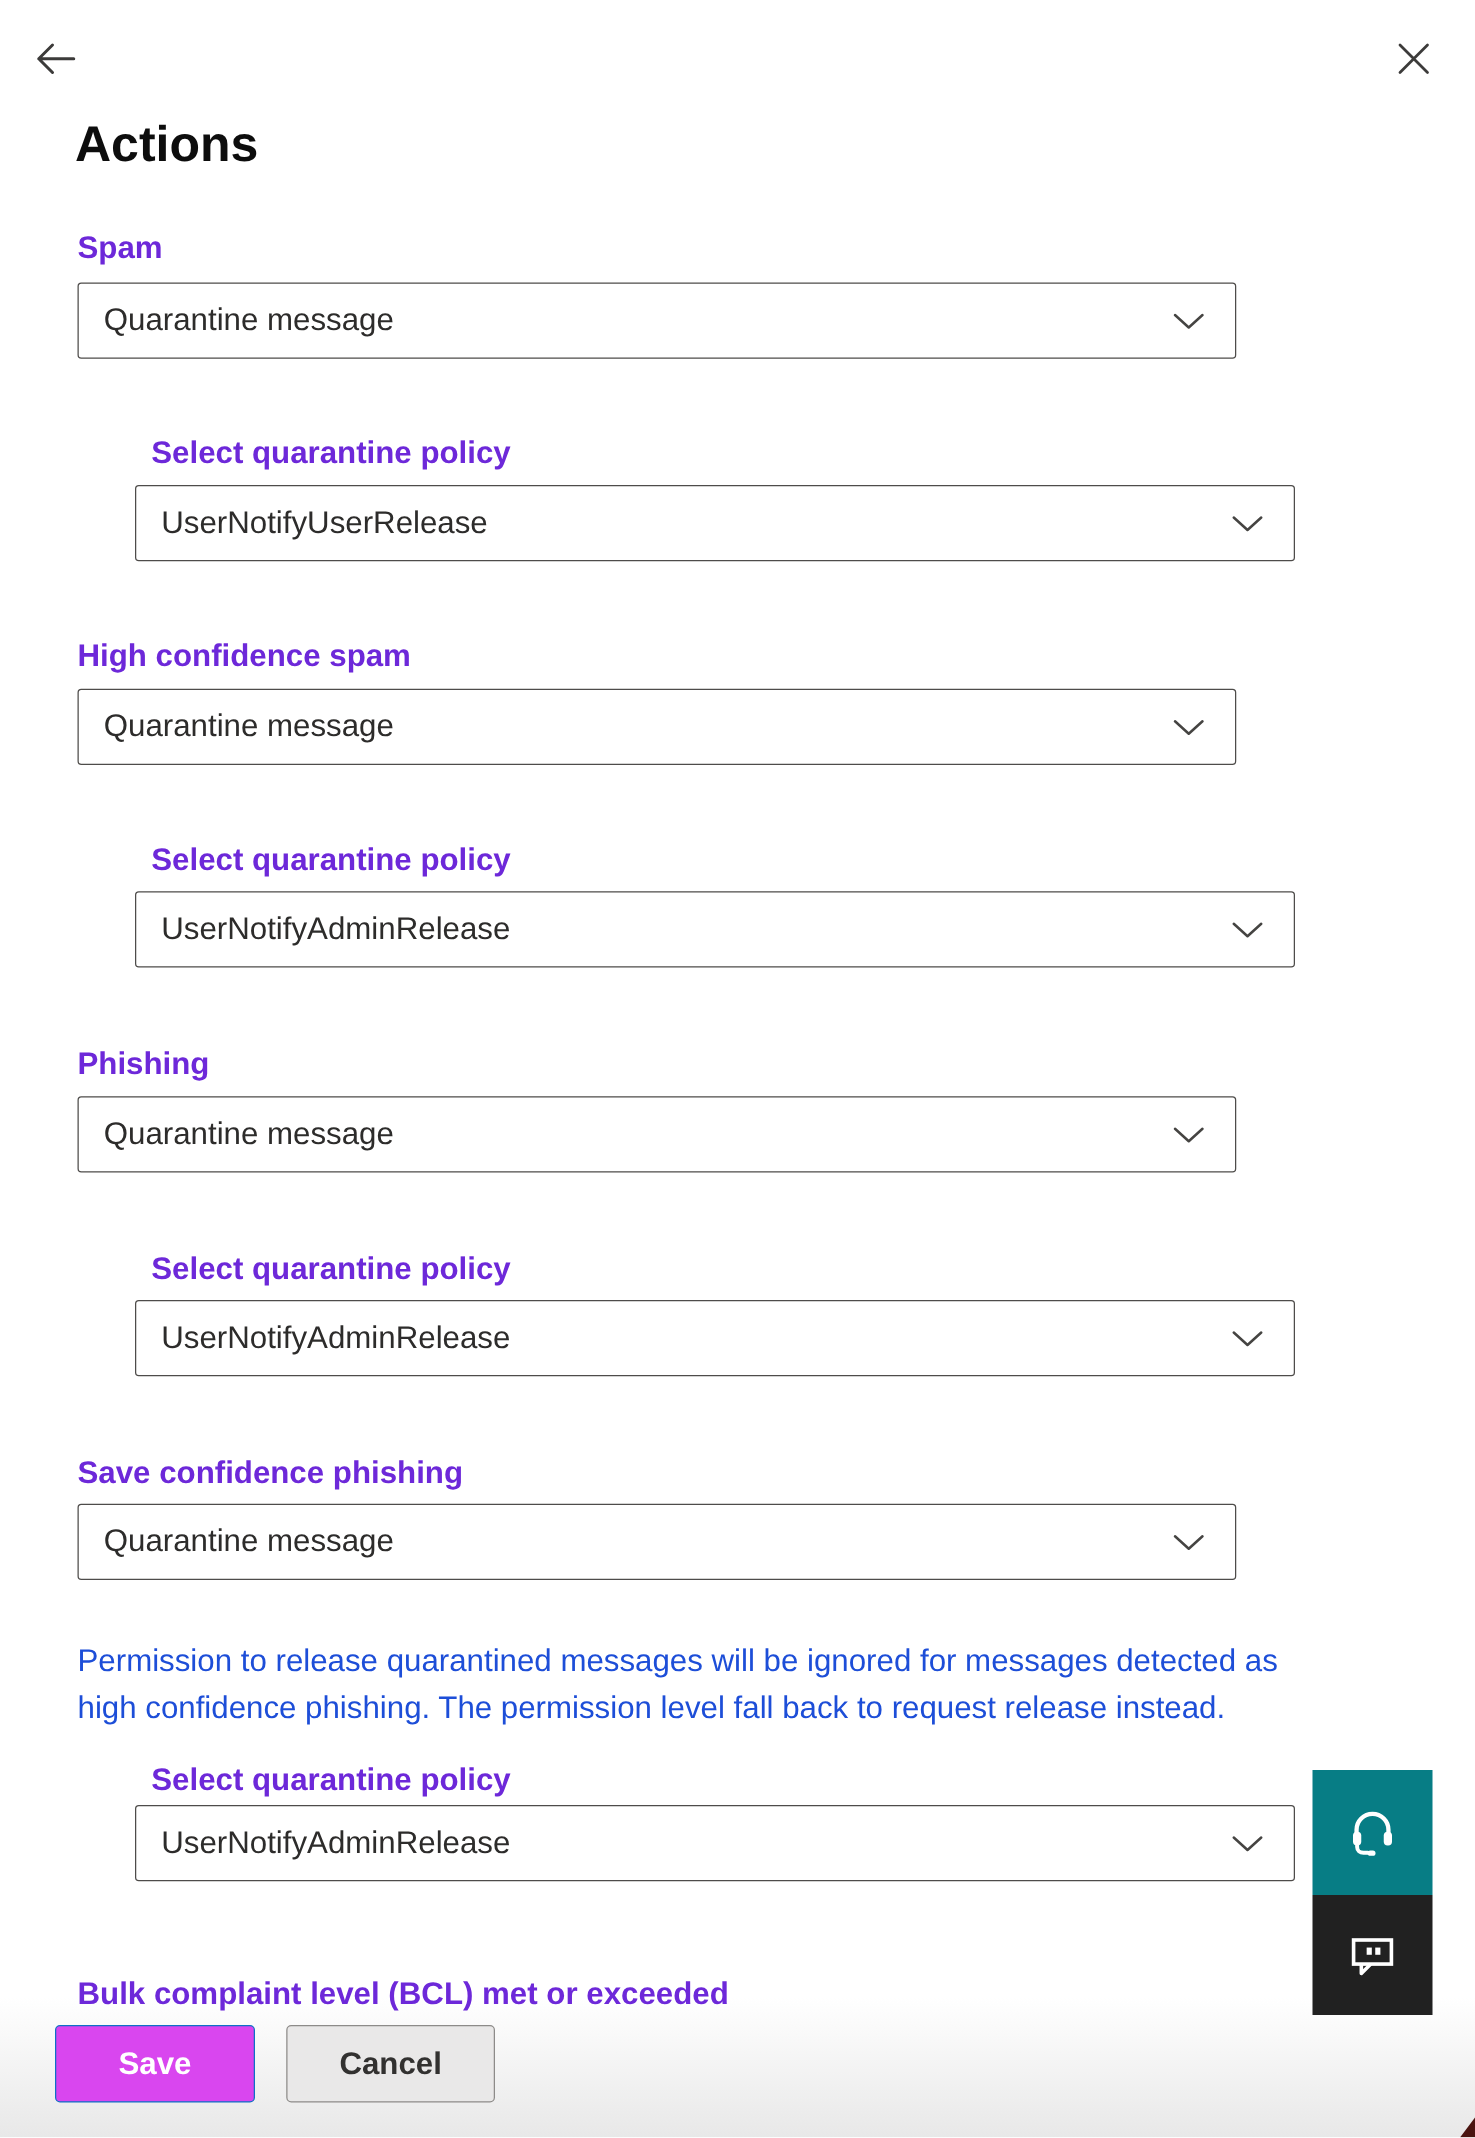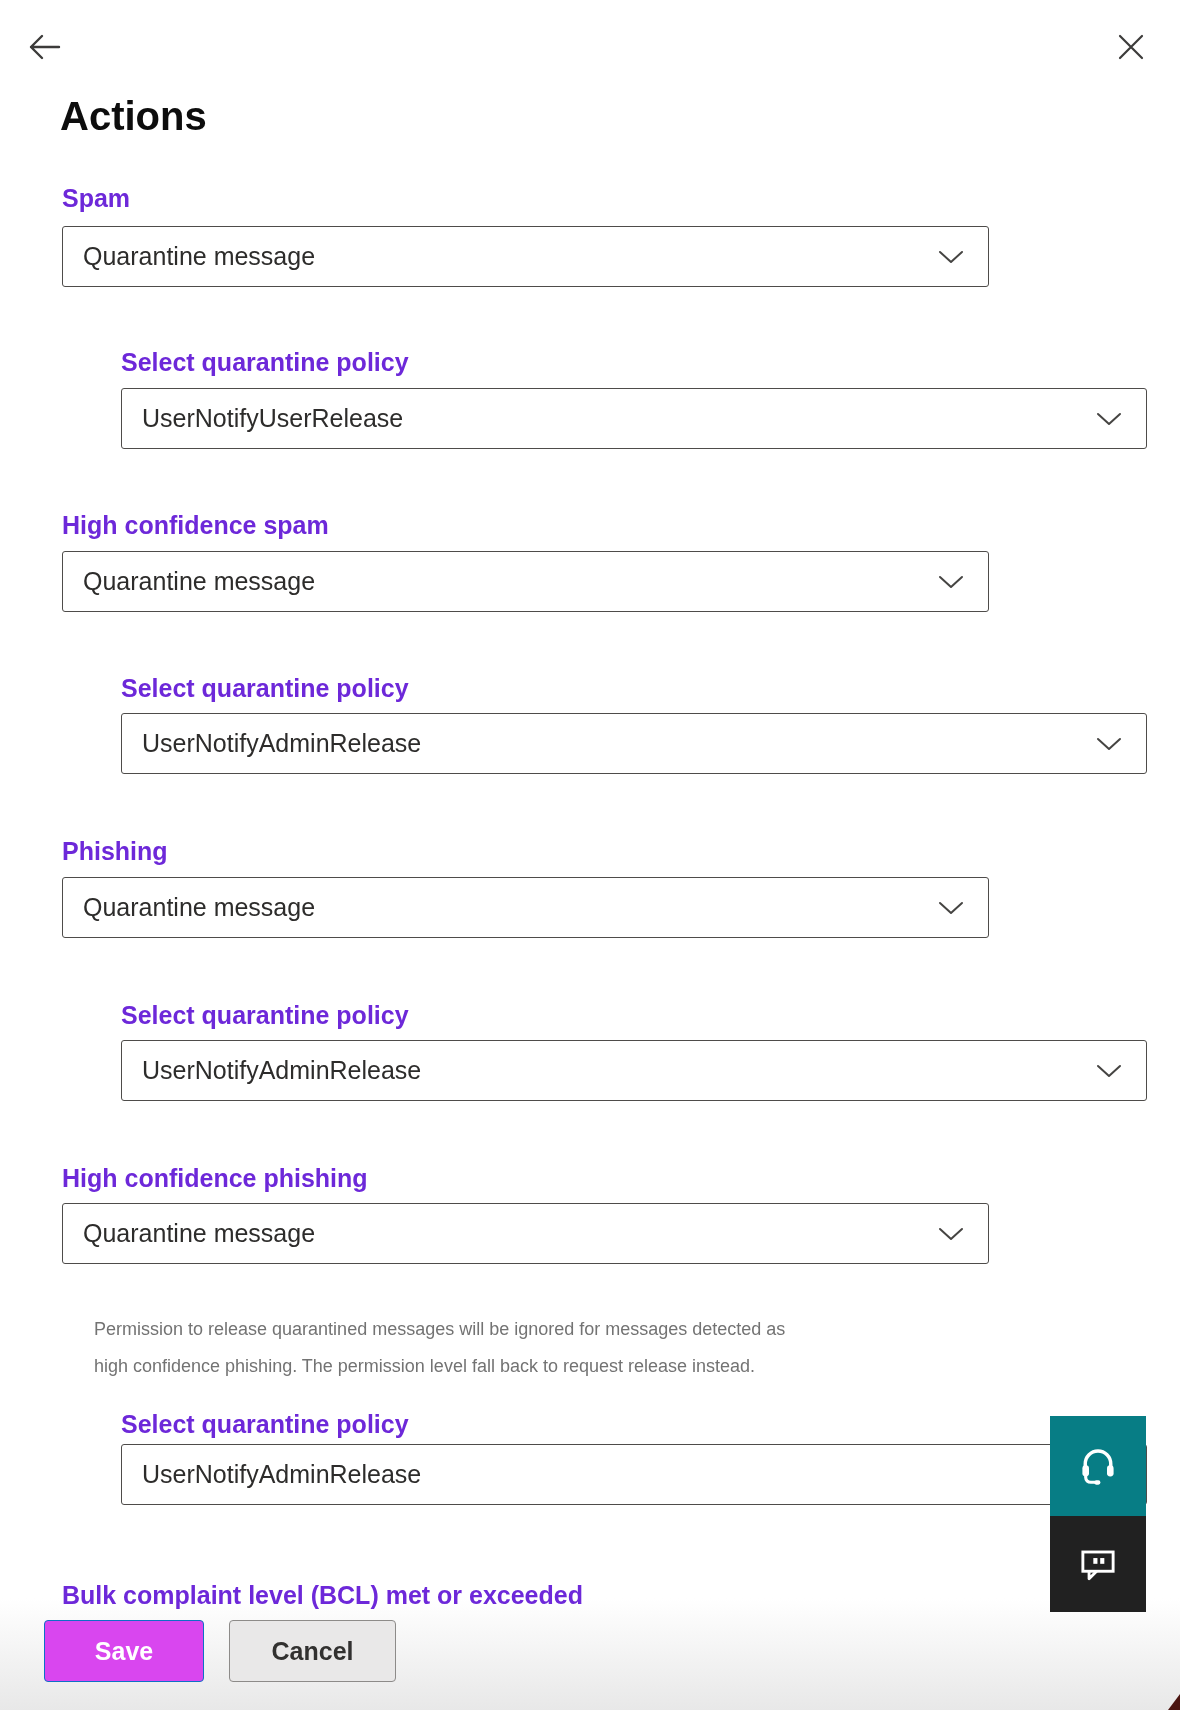--- a/index.html
+++ b/index.html
@@ -20,26 +20,26 @@
   .label { position:absolute; left:62px; font-size:25px; font-weight:600; color:#6d28d9; line-height:34px; white-space:nowrap; }
   .label.sub { left:121px; }
 
   
   .dd {
     position:absolute; left:62px; width:927px; height:61px; box-sizing:border-box;
     border:1.6px solid #4e4c4a; border-radius:3px; background:#fff;
     display:flex; align-items:center; justify-content:space-between;
     padding:0 24px 0 20px; cursor:pointer;
   }
-  .dd.nested { left:121px; width:1026px; }
+  .dd.nested { left:108px; width:928px; }
   .dd-value { font-size:25px; color:#2d2c2b; white-space:nowrap; }
   .chev { line-height:0; }
 
   
-  .note { position:absolute; left:62px; top:1311px; font-size:18px; color:#737373; line-height:37px;margin-left:32px; }
+  .note { position:absolute; left:62px; top:1311px; font-size:25px; color:#1d4ed8; line-height:37px; }
   .note div { white-space:nowrap; }
 
   
   .footer-fade { position:absolute; left:0; top:1598px; width:1180px; height:112px;
     background:linear-gradient(180deg, rgba(235,235,235,0) 0%, #e8e8e8 100%); z-index:1; }
   .btn { position:absolute; top:1620px; height:62px; box-sizing:border-box; border-radius:4px;
     font-family:inherit; font-size:25px; font-weight:600; cursor:pointer; z-index:2; }
   .btn-primary { left:44px; width:160px; background:#d946ef; border:1.6px solid #0f6fc6; color:#ffffff; }
   .btn-secondary { left:229px; width:167px; background:#e9e8e8; border:1.6px solid #8d8b89; color:#323130; }
 
@@ -125,21 +125,21 @@
   <div class="label sub" style="top:998px">Select quarantine policy</div>
   <div class="dd nested" style="top:1040px">
     <span class="dd-value">UserNotifyAdminRelease</span>
     <span class="chev">
       <svg width="26" height="14" viewBox="0 0 26 14">
           <polyline points="2,2 13,12 24,2" fill="none" stroke="#454442" stroke-width="2" stroke-linecap="round" stroke-linejoin="round"></polyline>
         </svg>
     </span>
   </div>
 
-  <div class="label" style="top:1161px">High confidence phishing</div>
+  <div class="label" style="top:1161px">Save confidence phishing</div>
   <div class="dd" style="top:1203px">
     <span class="dd-value">Quarantine message</span>
     <span class="chev">
       <svg width="26" height="14" viewBox="0 0 26 14">
           <polyline points="2,2 13,12 24,2" fill="none" stroke="#454442" stroke-width="2" stroke-linecap="round" stroke-linejoin="round"></polyline>
         </svg>
     </span>
   </div>
   <div class="note">
     <div>Permission to release quarantined messages will be ignored for messages detected as</div>

